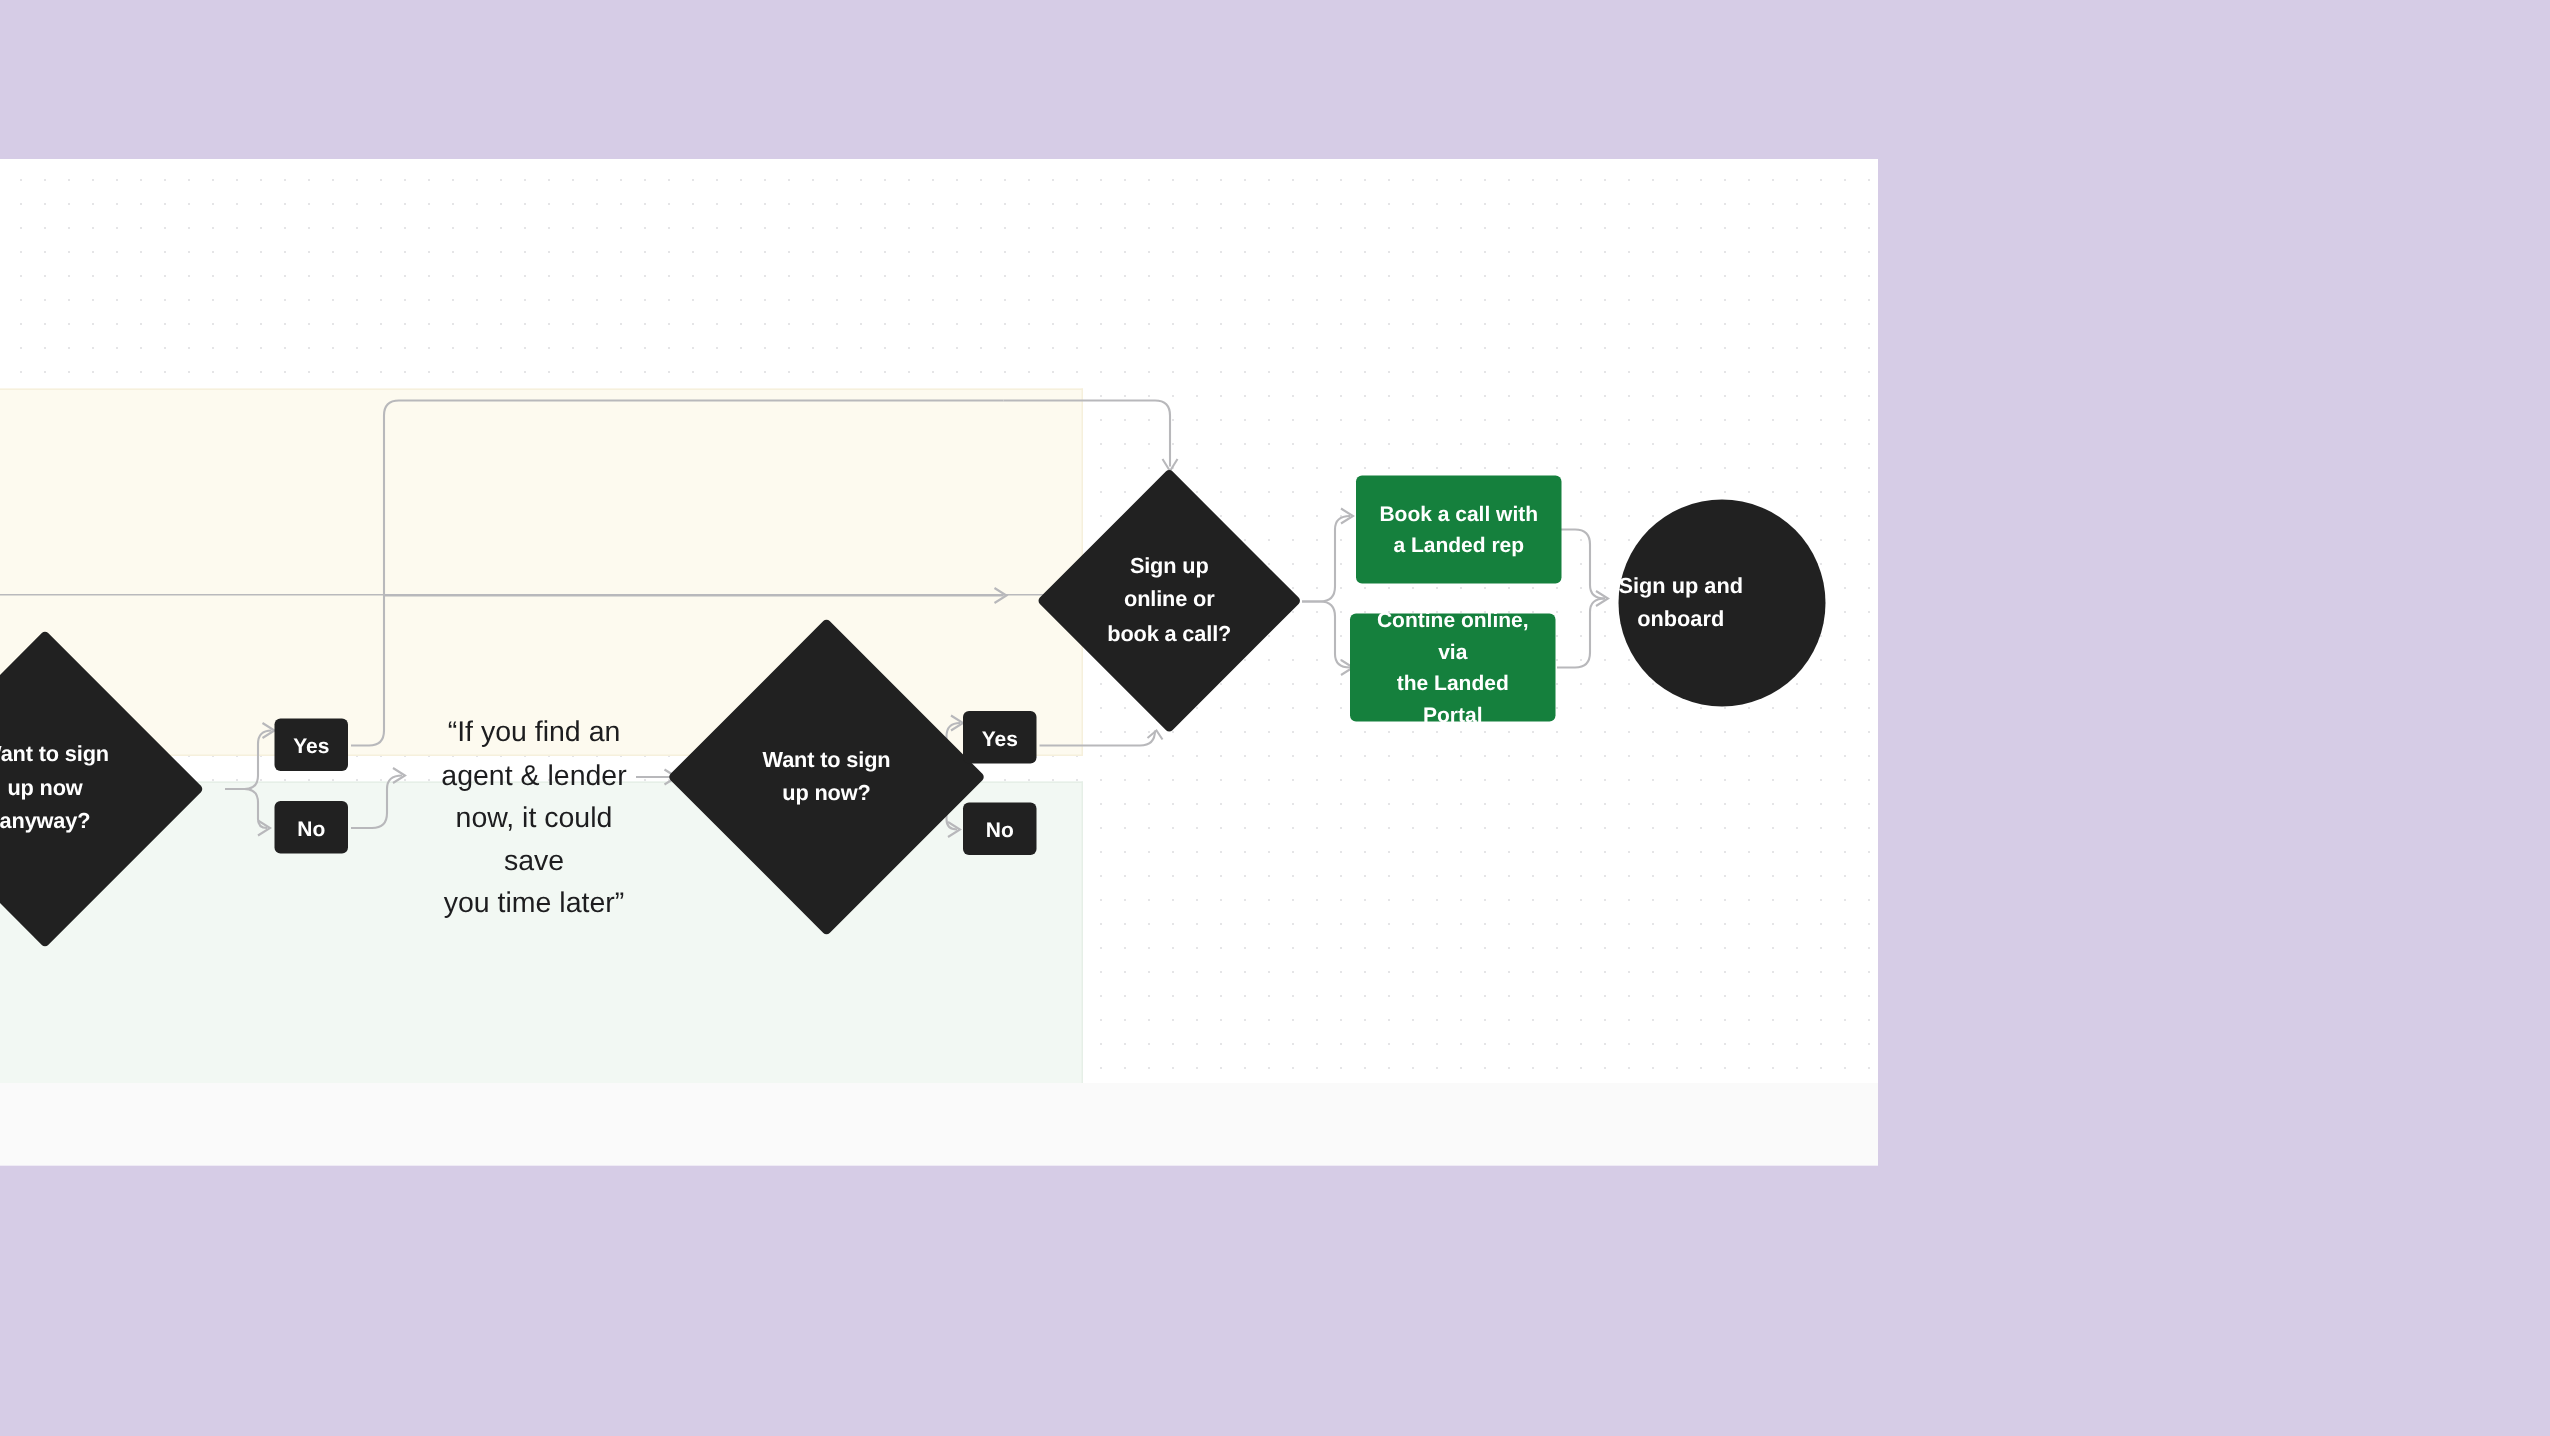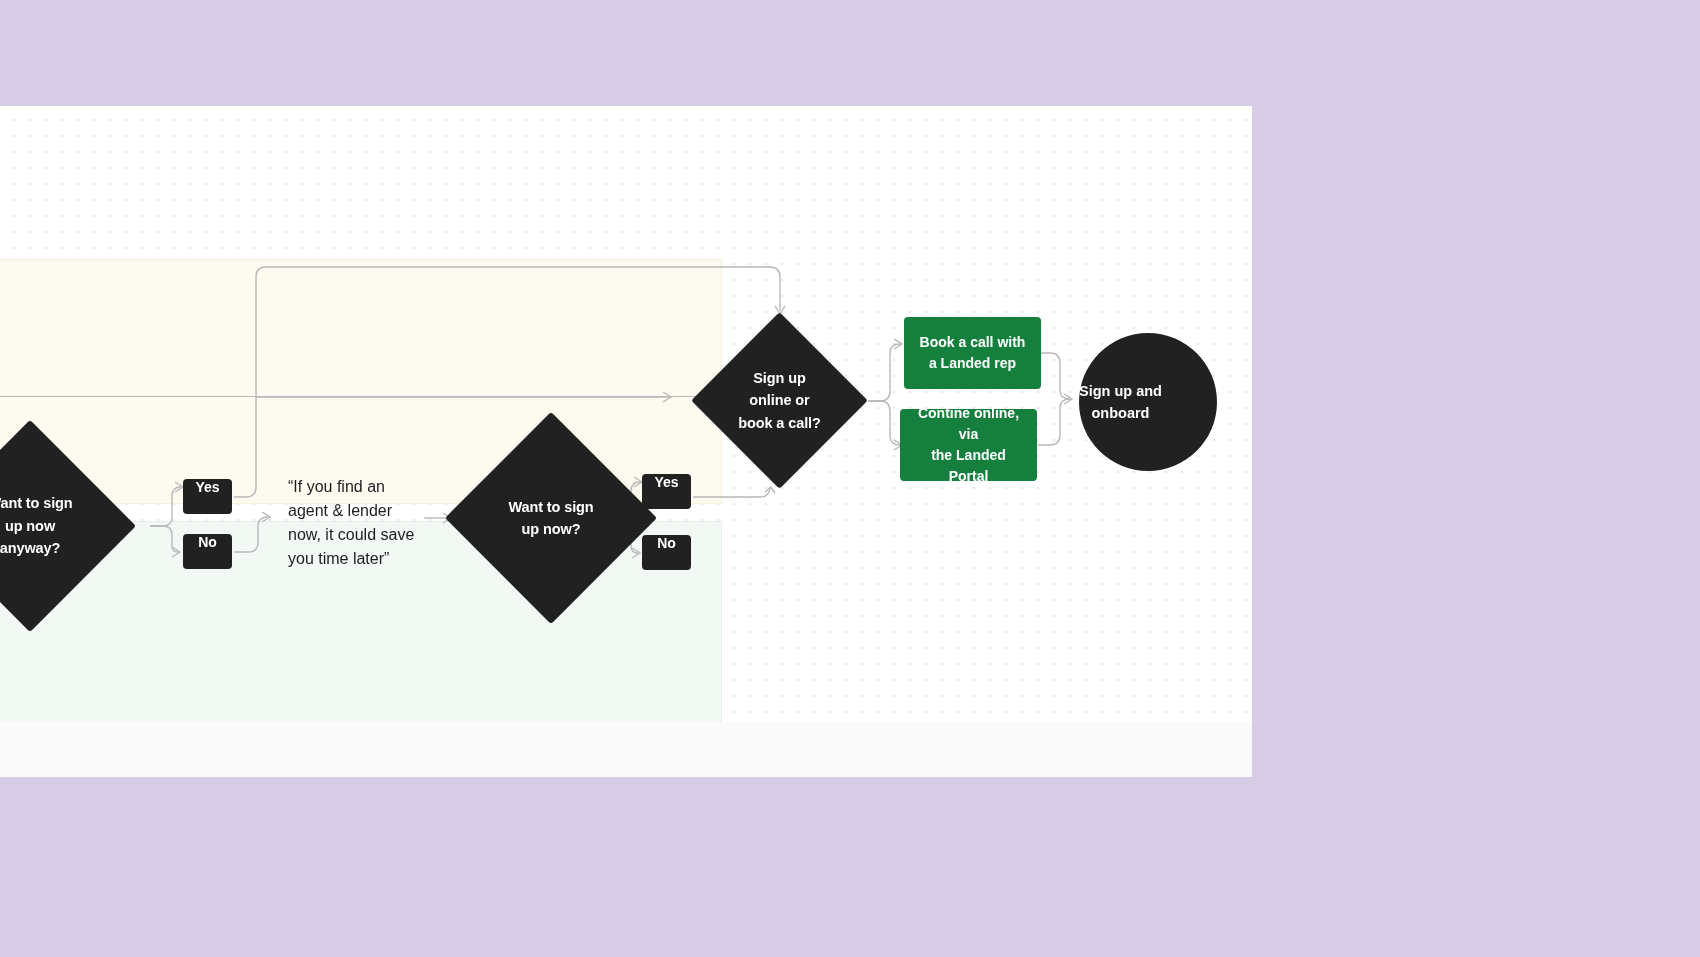--- a/index.html
+++ b/index.html
@@ -116,20 +116,21 @@
     font-size: 14.5px;
     line-height: 1.55;
     letter-spacing: -0.1px;
     white-space: pre-line;
   }
 
   .chip {
     background: #212121;
     border-radius: 4px;
     display: flex;
+    align-items: center;
     justify-content: center;
     color: #ffffff;
     font-weight: bold;
     font-size: 14px;
   }
 
   .rect {
     background: #15803d;
     border-radius: 4px;
     display: flex;
@@ -152,23 +153,23 @@
     justify-content: flex-start;
     text-align: center;
     color: #ffffff;
     font-weight: bold;
     font-size: 14.5px;
     line-height: 1.55;
     white-space: pre-line;
   }
 
   .annotation {
-    text-align: left;
+    text-align: center;
     color: #1d1d1f;
-    font-size: 16px;
+    font-size: 19px;
     line-height: 1.5;
     white-space: pre-line;
   }
 </style>
 </head>
 <body>
 
 <div id="canvas">
 
   <div id="dotgrid"></div>

